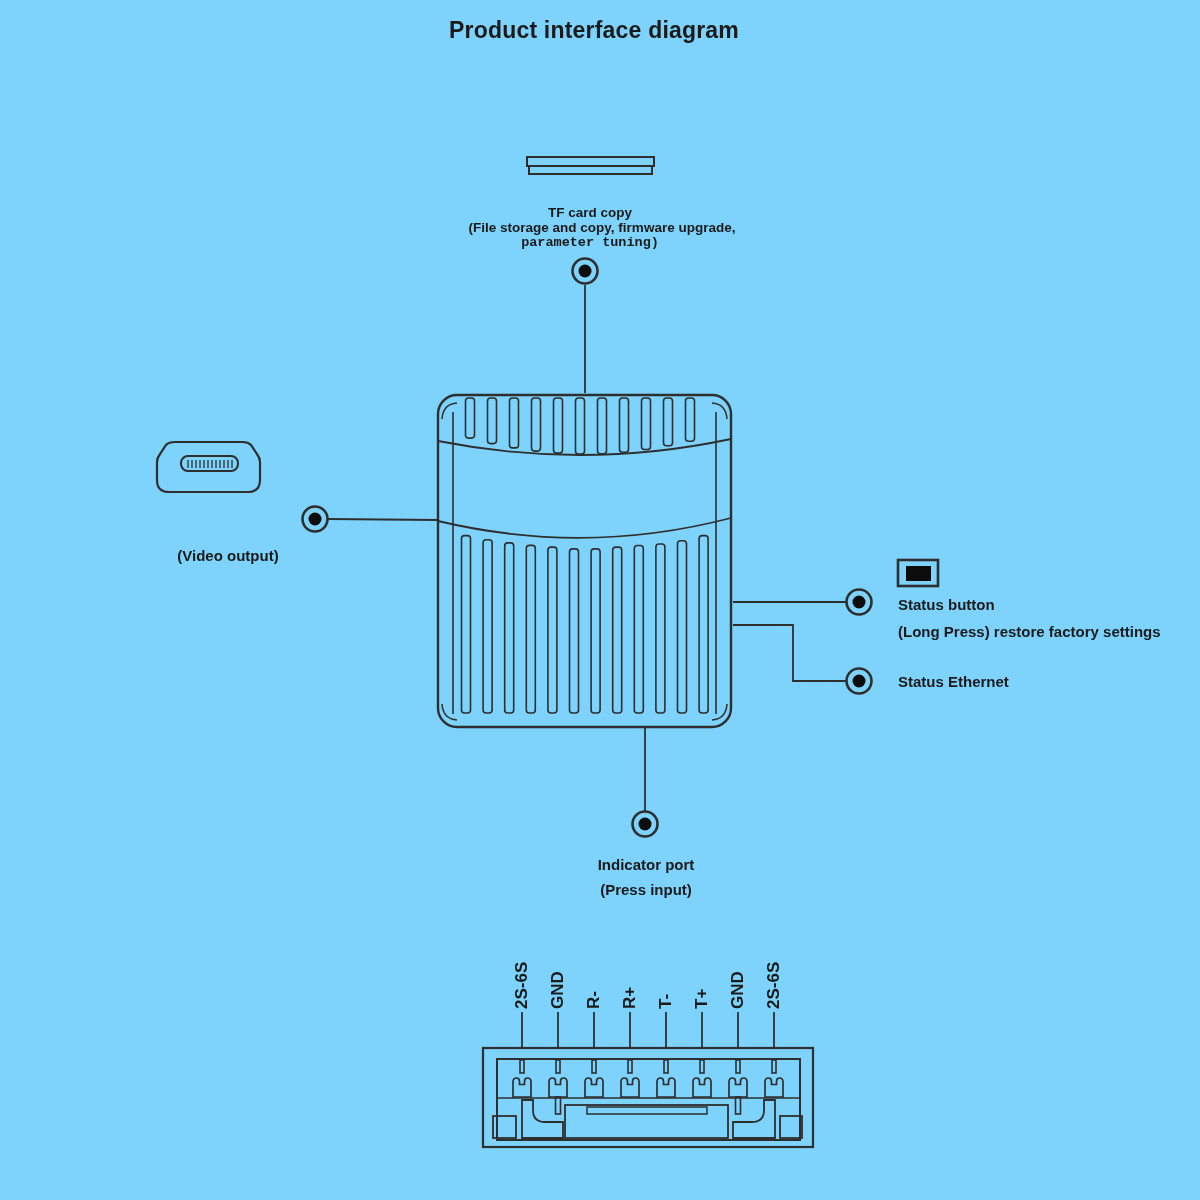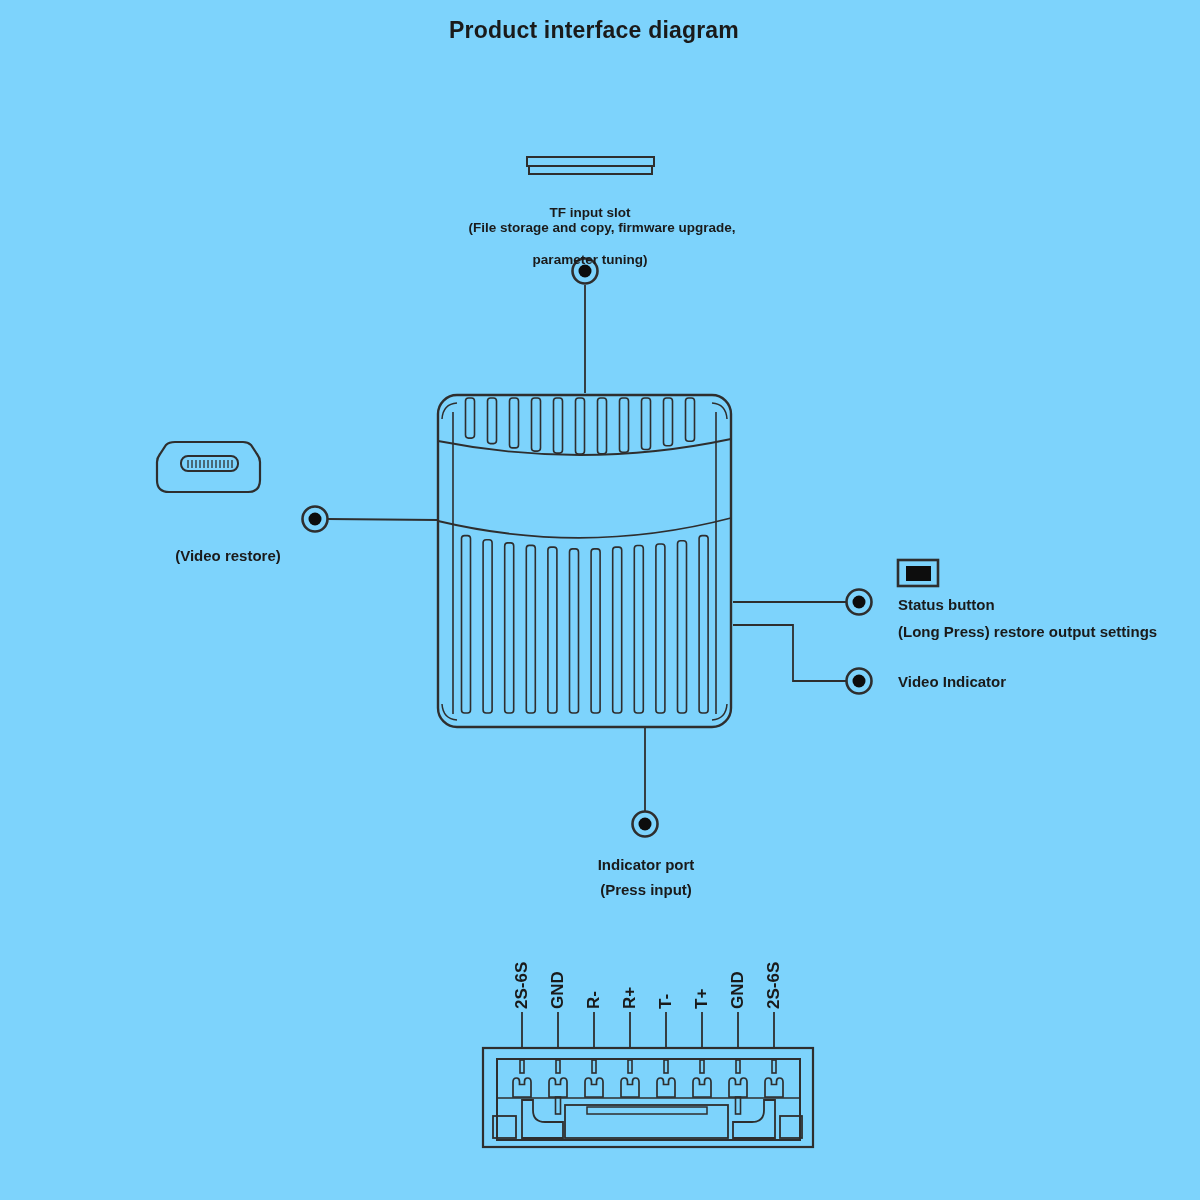--- a/index.html
+++ b/index.html
@@ -176,30 +176,30 @@
       <path d="M522,1100 L533,1100 L533,1110 Q533,1122 545,1122 L563,1122 L563,1138 L522,1138 Z" stroke-width="1.8"></path>
       <path d="M775,1100 L764,1100 L764,1110 Q764,1122 752,1122 L733,1122 L733,1138 L775,1138 Z" stroke-width="1.8"></path>
 
       <rect x="565" y="1105" width="163" height="33" stroke-width="1.8"></rect>
       <rect x="587" y="1107" width="120" height="7" stroke-width="1.5"></rect>
     </g>
   </svg>
 
   <div class="lbl title center" style="left:594px;top:17px;">Product interface diagram</div>
 
-  <div class="lbl small center" style="left:590px;top:205px;">TF input slot</div>
+  <div class="lbl small center" style="left:590px;top:205px;">TF card copy</div>
   <div class="lbl small center" style="left:602px;top:220px;">(File storage and copy, firmware upgrade,</div>
-  <div class="lbl small center" style="left:590px;top:252px;">parameter tuning)</div>
-
-  <div class="lbl mid center" style="left:228px;top:547px;">(Video restore)</div>
+  <div class="lbl small center" style="left:590px;top:235px;font-family:Liberation Mono, monospace;">parameter tuning)</div>
+
+  <div class="lbl mid center" style="left:228px;top:547px;">(Video output)</div>
 
   <div class="lbl mid" style="left:898px;top:596px;">Status button</div>
-  <div class="lbl mid" style="left:898px;top:623px;">(Long Press) restore output settings</div>
-
-  <div class="lbl mid" style="left:898px;top:673px;">Video Indicator</div>
+  <div class="lbl mid" style="left:898px;top:623px;">(Long Press) restore factory settings</div>
+
+  <div class="lbl mid" style="left:898px;top:673px;">Status Ethernet</div>
 
   <div class="lbl mid center" style="left:646px;top:856px;">Indicator port</div>
   <div class="lbl mid center" style="left:646px;top:881px;">(Press input)</div>
 
   <div class="pin-label" style="left:512px;top:1009px;">2S-6S</div>
   <div class="pin-label" style="left:548px;top:1009px;">GND</div>
   <div class="pin-label" style="left:584px;top:1009px;">R-</div>
   <div class="pin-label" style="left:620px;top:1009px;">R+</div>
   <div class="pin-label" style="left:656px;top:1009px;">T-</div>
   <div class="pin-label" style="left:692px;top:1009px;">T+</div>

